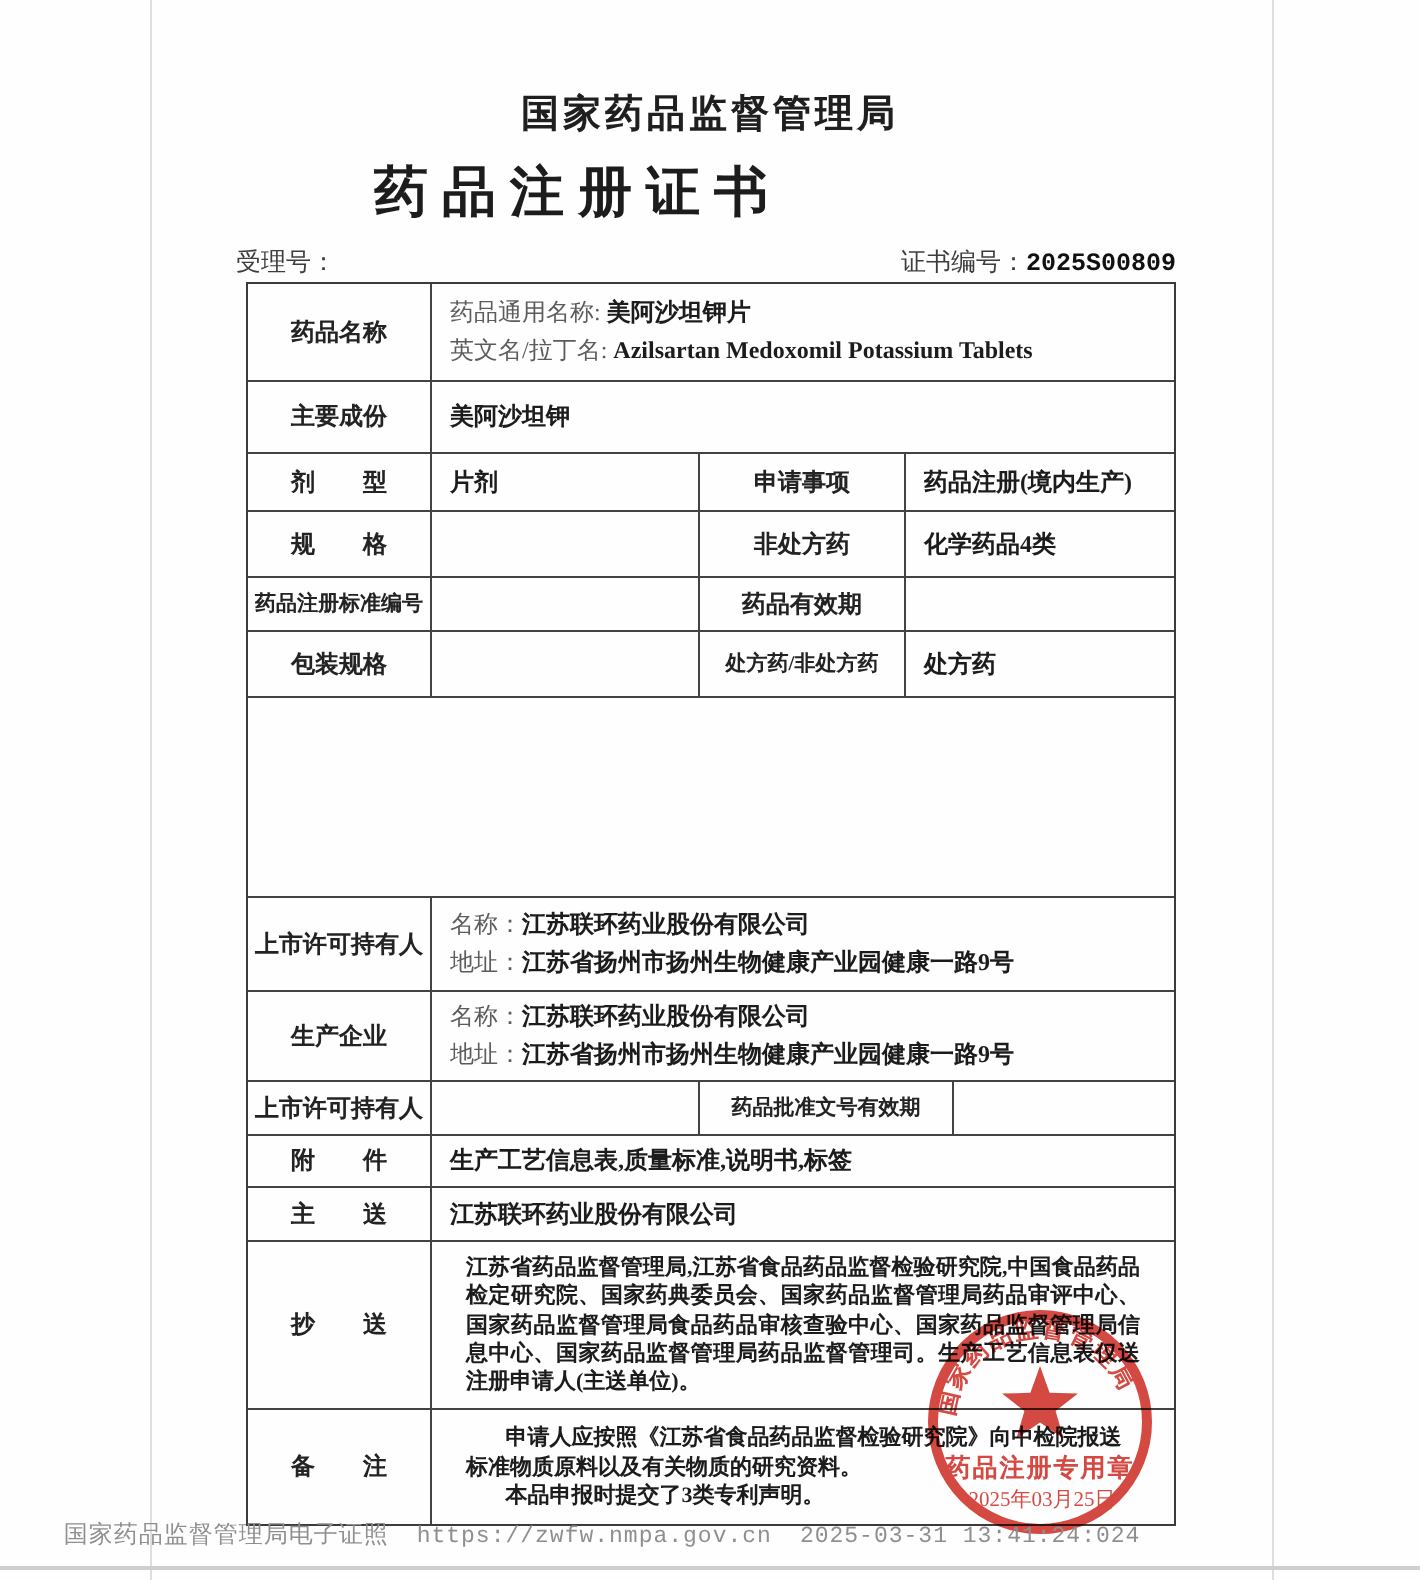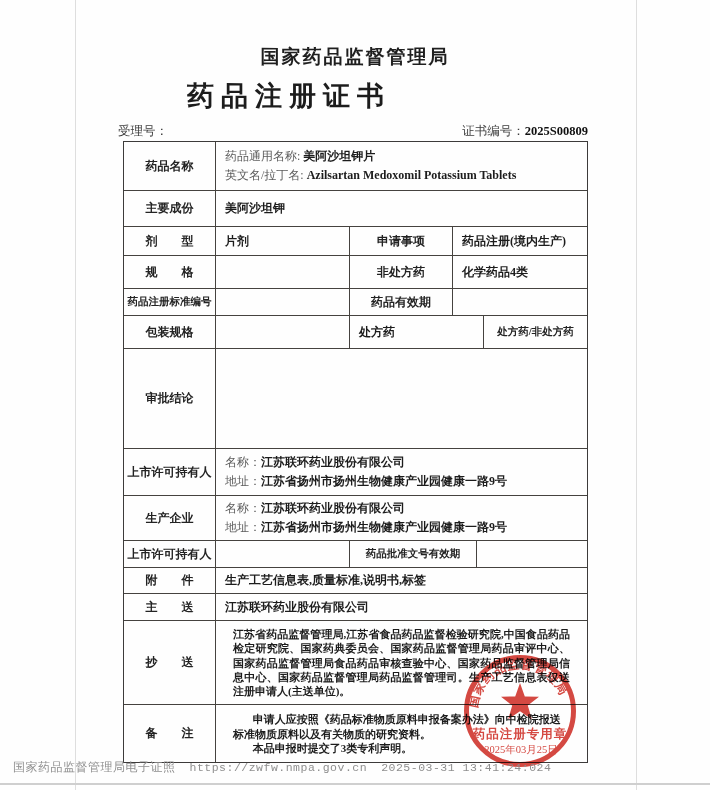--- a/index.html
+++ b/index.html
@@ -18,21 +18,21 @@
     position:absolute;top:44px;left:0;width:710px;text-align:center;
     font-size:19px;font-weight:bold;letter-spacing:2px;color:#1f1f1f;
   }
   .doc-title{
     position:absolute;top:78px;left:0;width:578px;text-align:center;
     font-size:27px;font-weight:600;letter-spacing:7px;color:#1c1c1c;
   }
   .ref-line{position:absolute;top:123px;left:106px;width:482px;font-size:12.5px;color:#3d3d3d;}
   .ref-left{position:absolute;left:12px;top:0;}
   .ref-right{position:absolute;right:0;top:0;}
-  .ref-right b{color:#111;}
+  .ref-right b{color:#111;font-family:Liberation Mono, monospace;}
 
   
   .tbl{
     position:absolute;left:123px;top:141px;width:465px;
     border:1.6px solid #3d3b3a;box-sizing:border-box;
     font-size:12px;
   }
   .row{display:flex;border-bottom:1px solid #45423f;}
   .row:last-child{border-bottom:none;}
   .cell{border-right:1px solid #45423f;box-sizing:border-box;display:flex;align-items:center;}
@@ -52,21 +52,21 @@
   .rem p{margin:0;text-indent:1.8em;}
   .h48{min-height:48px}.h35{min-height:35px}.h28{min-height:28px}.h32{min-height:32px}
   .h26{min-height:26px}.h99{min-height:99px}.h46{min-height:46px}.h44{min-height:44px}
   .h25{min-height:25px}.h52{min-height:52px}.h57{min-height:57px}
 
   
   .seal{position:absolute;left:455px;top:648px;mix-blend-mode:multiply;}
 
   
   .footer{
-    position:absolute;top:759px;left:13px;width:602px;text-align:left;
+    position:absolute;top:759px;left:0;width:602px;text-align:center;
     font-size:12px;color:#8f8f8f;letter-spacing:.5px;
   }
   .footer .gap{display:inline-block;width:14px;}
   .mono{font-family:"Liberation Mono","DejaVu Sans Mono",monospace;font-size:11.5px;}
 </style>
 </head>
 <body>
 
 <div class="page">
 
@@ -114,26 +114,25 @@
     <div class="row h26">
       <div class="cell lbl sm w1">药品注册标准编号</div>
       <div class="cell val w2"></div>
       <div class="cell lbl w3">药品有效期</div>
       <div class="cell val rest"></div>
     </div>
 
     <div class="row h32">
       <div class="cell lbl w1">包装规格</div>
       <div class="cell val w2"></div>
+      <div class="cell lbl sm w3">处方药/非处方药</div>
       <div class="cell val rest">处方药</div>
-      <div class="cell lbl sm w3">处方药/非处方药</div>
     </div>
 
     <div class="row h99">
-      <div class="cell lbl w1">审批结论</div>
       <div class="cell val rest"></div>
     </div>
 
     <div class="row h46">
       <div class="cell lbl w1">上市许可持有人</div>
       <div class="cell val rest col">
         <div><span class="pfx">名称：</span><span>江苏联环药业股份有限公司</span></div>
         <div><span class="pfx">地址：</span><span>江苏省扬州市扬州生物健康产业园健康一路9号</span></div>
       </div>
     </div>
@@ -167,21 +166,21 @@
       <div class="cell lbl w1">抄　　送</div>
       <div class="cell val rest">
           <span class="just">江苏省药品监督管理局,江苏省食品药品监督检验研究院,中国食品药品检定研究院、国家药典委员会、国家药品监督管理局药品审评中心、国家药品监督管理局食品药品审核查验中心、国家药品监督管理局信息中心、国家药品监督管理局药品监督管理司。生产工艺信息表仅送注册申请人(主送单位)。</span>
         </div>
     </div>
 
     <div class="row h57">
       <div class="cell lbl w1">备　　注</div>
       <div class="cell val rest">
         <span class="rem">
-          <p>申请人应按照《药品标准物质原料申报备案办法》向中检院报送标准物质原料以及有关物质的研究资料。</p>
+          <p>申请人应按照《江苏省食品药品监督检验研究院》向中检院报送标准物质原料以及有关物质的研究资料。</p>
           <p>本品申报时提交了3类专利声明。</p>
         </span>
       </div>
     </div>
 
   </div>
 
   <svg class="seal" width="132" height="135" viewBox="0 0 132 135">
     <g opacity="0.88">
       <circle cx="65" cy="63" r="53.5" fill="none" stroke="#d03028" stroke-width="5"></circle>

